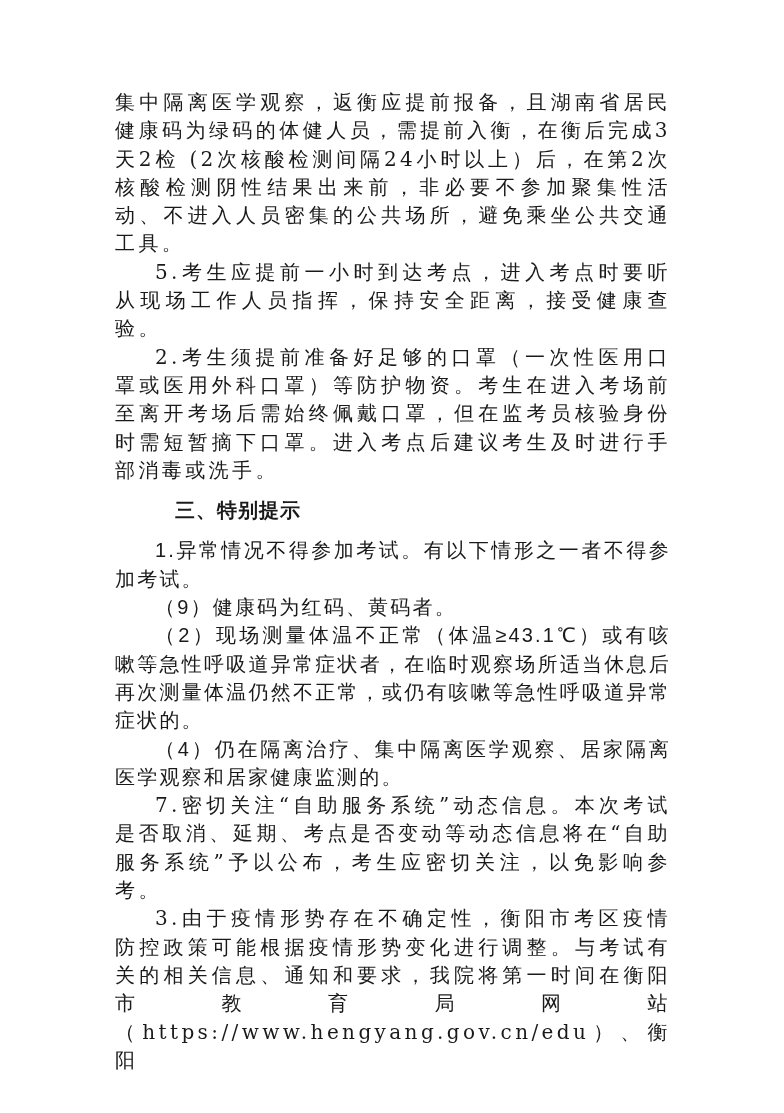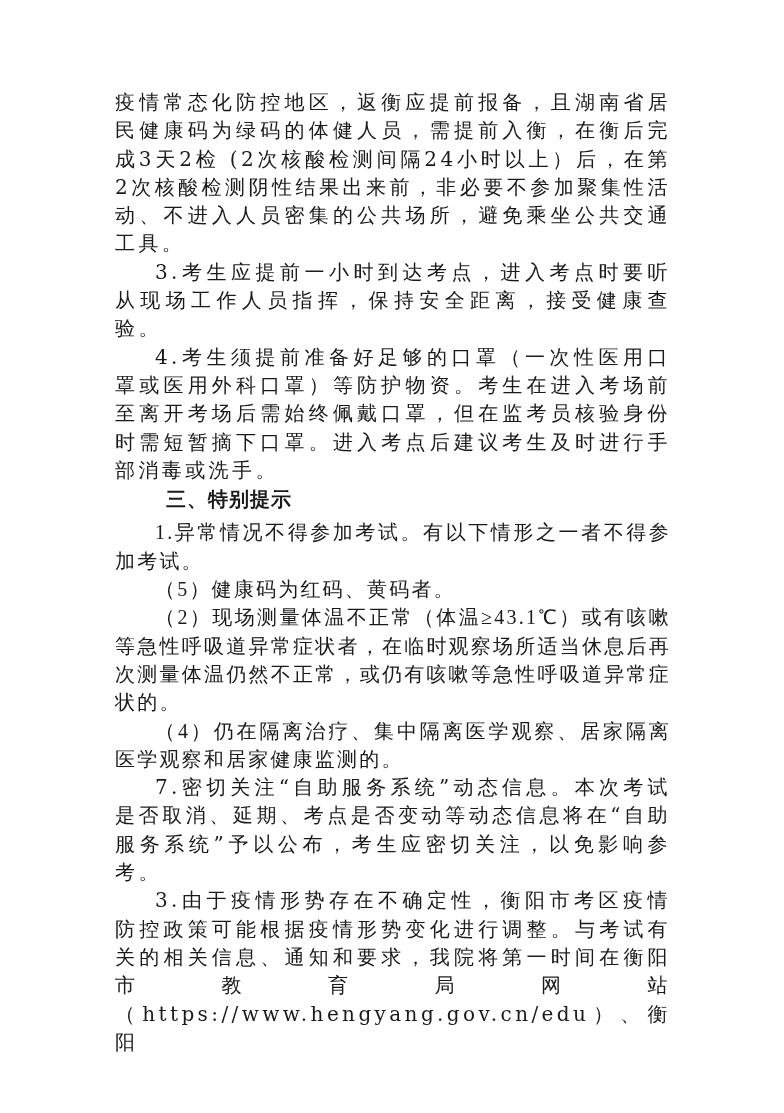--- a/index.html
+++ b/index.html
@@ -13,39 +13,39 @@
     font-family: "DejaVu Serif", "Liberation Serif", serif;
     font-size: 20px;
     line-height: 28.3px;
     letter-spacing: 3.4px;
     text-align: justify;
     text-align-last: left;
   }
   .para { margin: 0; text-indent: 2em; }
   .para.noindent { text-indent: 0; }
   .heading {
-    margin: 3px;
+    margin: 12px;
     text-indent: 2.4em;
-    font-family: Liberation Mono, monospace;
+    font-family: Liberation Sans, sans-serif;
     font-weight: bold;
     letter-spacing: 1px;
   }
   .sans {
-    font-family: Liberation Serif, serif;
+    font-family: Liberation Sans, sans-serif;
     letter-spacing: 2.2px;
   }
   .sub { text-indent: 2em; }
 </style>
 </head>
 <body>
 
 <div class="page">
-  <p class="para noindent">疫情常态化防控地区，返衡应提前报备，且湖南省居民健康码为绿码的体健人员，需提前入衡，在衡后完成3天2检 (2次核酸检测间隔24小时以上）后，在第2次核酸检测阴性结果出来前，非必要不参加聚集性活动、不进入人员密集的公共场所，避免乘坐公共交通工具。</p>
-  <p class="para">3.考生应提前一小时到达考点，进入考点时要听从现场工作人员指挥，保持安全距离，接受健康查验。</p>
-  <p class="para">4.考生须提前准备好足够的口罩（一次性医用口罩或医用外科口罩）等防护物资。考生在进入考场前至离开考场后需始终佩戴口罩，但在监考员核验身份时需短暂摘下口罩。进入考点后建议考生及时进行手部消毒或洗手。</p>
+  <p class="para noindent">集中隔离医学观察，返衡应提前报备，且湖南省居民健康码为绿码的体健人员，需提前入衡，在衡后完成3天2检 (2次核酸检测间隔24小时以上）后，在第2次核酸检测阴性结果出来前，非必要不参加聚集性活动、不进入人员密集的公共场所，避免乘坐公共交通工具。</p>
+  <p class="para">5.考生应提前一小时到达考点，进入考点时要听从现场工作人员指挥，保持安全距离，接受健康查验。</p>
+  <p class="para">2.考生须提前准备好足够的口罩（一次性医用口罩或医用外科口罩）等防护物资。考生在进入考场前至离开考场后需始终佩戴口罩，但在监考员核验身份时需短暂摘下口罩。进入考点后建议考生及时进行手部消毒或洗手。</p>
   <p class="heading">三、特别提示</p>
   <p class="para sans">1.异常情况不得参加考试。有以下情形之一者不得参加考试。</p>
-  <p class="para sans sub">（5）健康码为红码、黄码者。</p>
+  <p class="para sans sub">（9）健康码为红码、黄码者。</p>
   <p class="para sans sub">（2）现场测量体温不正常（体温≥43.1℃）或有咳嗽等急性呼吸道异常症状者，在临时观察场所适当休息后再次测量体温仍然不正常，或仍有咳嗽等急性呼吸道异常症状的。</p>
   <p class="para sans sub">（4）仍在隔离治疗、集中隔离医学观察、居家隔离医学观察和居家健康监测的。</p>
   <p class="para">7.密切关注“自助服务系统”动态信息。本次考试是否取消、延期、考点是否变动等动态信息将在“自助服务系统”予以公布，考生应密切关注，以免影响参考。</p>
   <p class="para">3.由于疫情形势存在不确定性，衡阳市考区疫情防控政策可能根据疫情形势变化进行调整。与考试有关的相关信息、通知和要求，我院将第一时间在衡阳市教育局网站（https://www.hengyang.gov.cn/edu）、衡阳</p>
 </div>
 
 </body></html>

